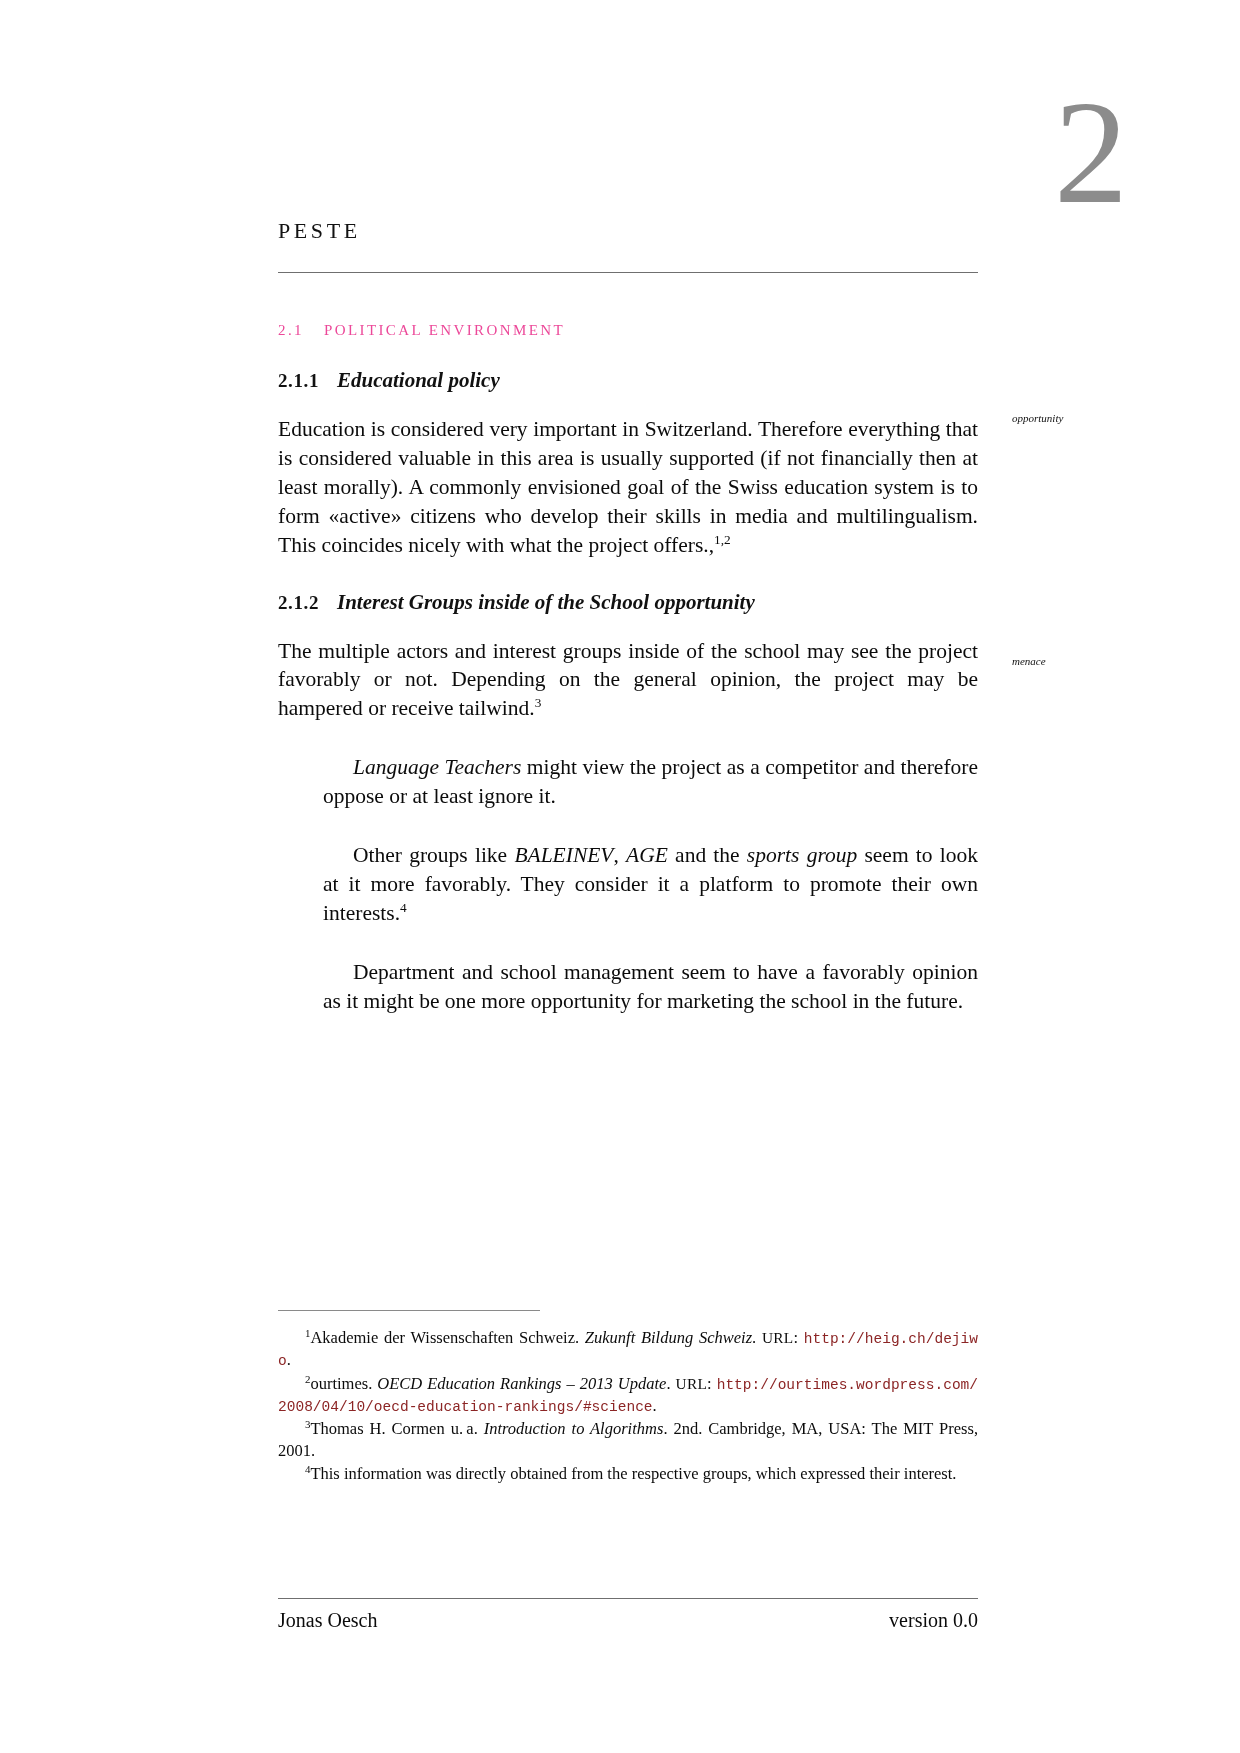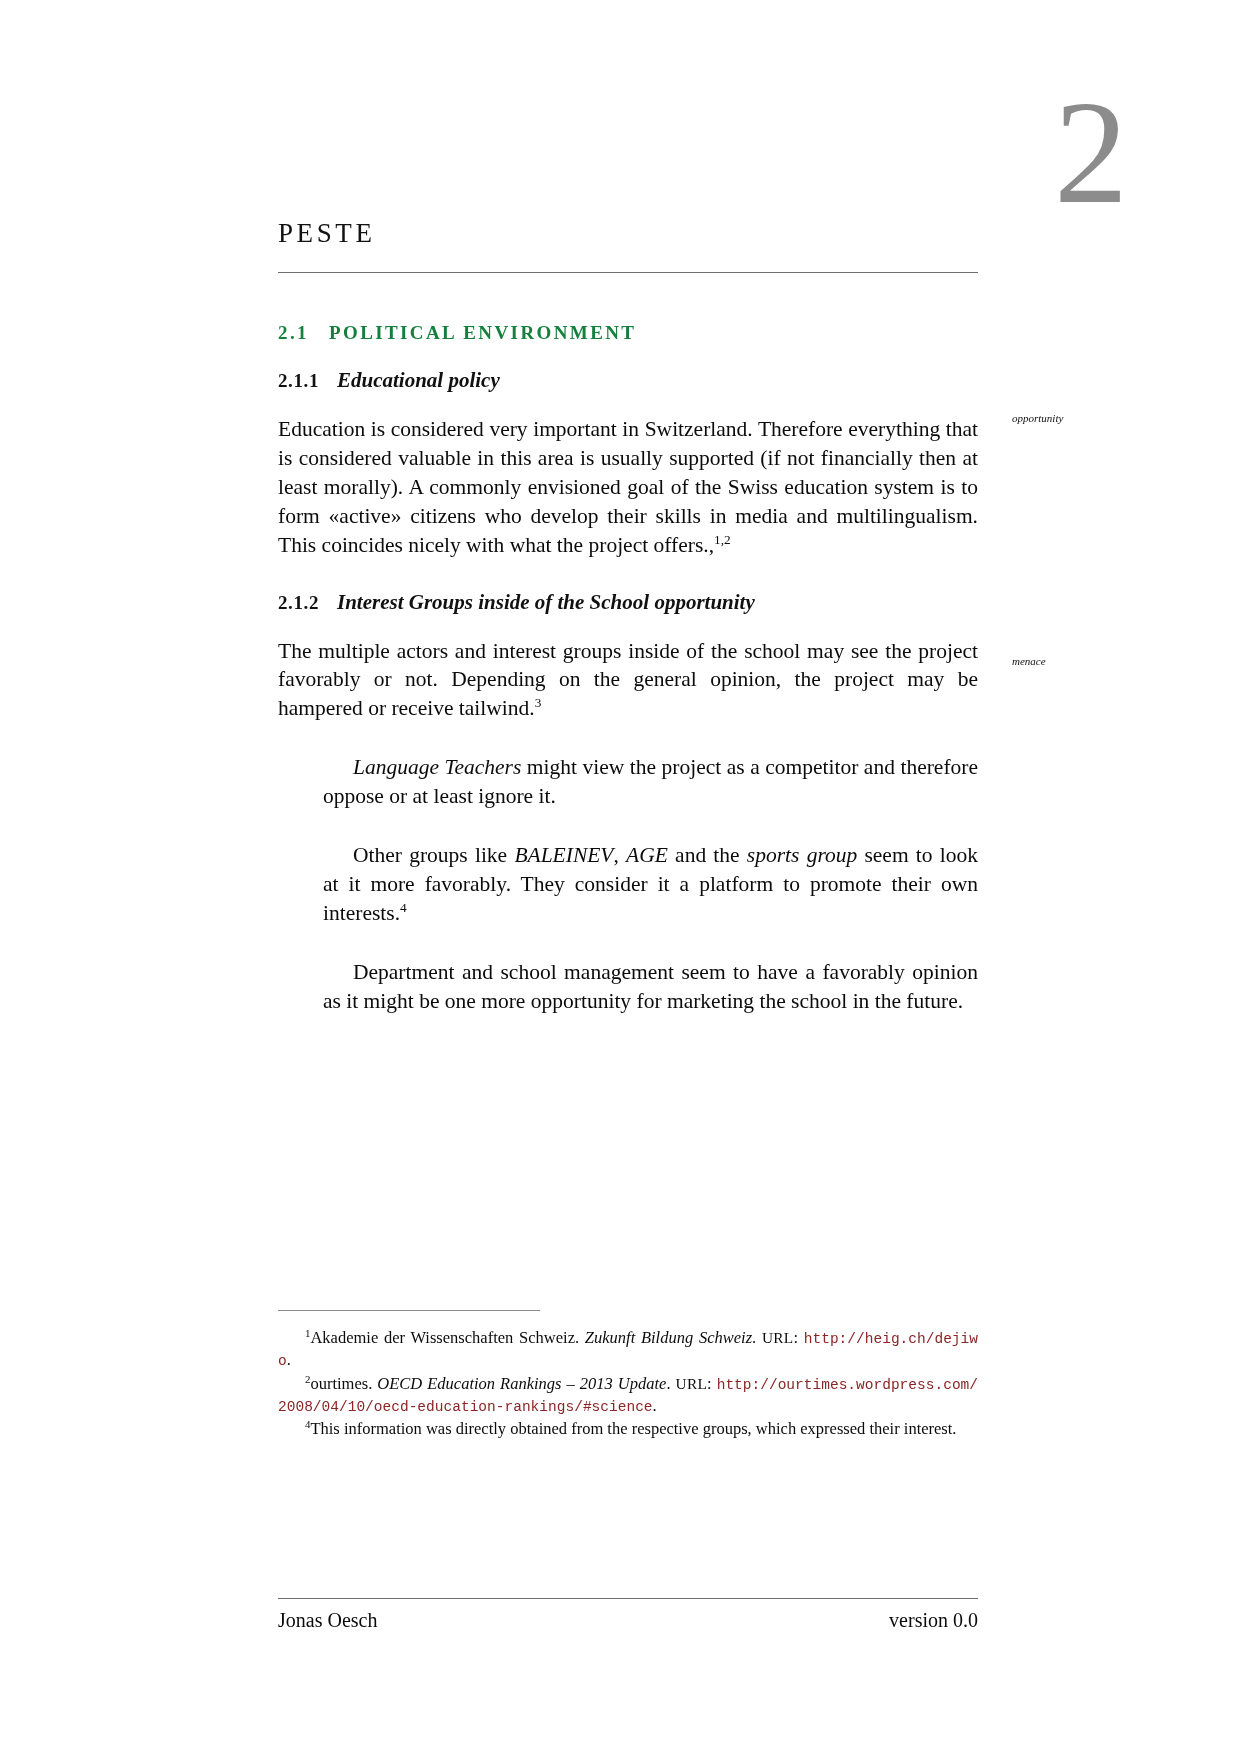--- a/index.html
+++ b/index.html
@@ -48,42 +48,42 @@
     color: #8c8c8c;
     font-family: "Liberation Serif", "DejaVu Serif", serif;
     font-weight: normal;
   }
 
   
   .chapter-title {
     position: absolute;
     left: 278px;
     top: 218px;
-    font-size: 27px;
+    font-size: 22px;
     letter-spacing: 3.6px;
     color: #121212;
   }
   .chapter-rule {
     position: absolute;
     left: 278px;
     top: 272px;
     width: 700px;
     height: 0;
     border-top: 1.4px solid #6f6f6f;
   }
 
   
   .section-heading {
     position: absolute;
     left: 278px;
     top: 322px;
-    font-size: 19px;
+    font-size: 15px;
     letter-spacing: 2.4px;
-    font-weight: bold;
-    color: #15803d;
+    font-weight: normal;
+    color: #ec4899;
   }
   .section-heading .sec-num { margin-right: 20px; }
 
   
   .column {
     position: absolute;
     left: 278px;
     top: 368px;
     width: 700px;
   }
@@ -224,20 +224,21 @@
 
   </div>
 
   <div class="footnotes">
     <div class="fn-rule"></div>
 
     <p class="footnote"><span class="fn-marker">1</span><span>Akademie der Wissenschaften Schweiz. </span><em>Zukunft Bildung Schweiz</em><span>. </span><span class="smallcaps">URL</span><span>: </span><span class="url">http://heig.ch/dejiwo</span><span>.</span></p>
 
     <p class="footnote"><span class="fn-marker">2</span><span>ourtimes. </span><em>OECD Education Rankings – 2013 Update</em><span>. </span><span class="smallcaps">URL</span><span>: </span><span class="url">http://ourtimes.wordpress.com/2008/04/10/oecd-education-rankings/#science</span><span>.</span></p>
 
+    <p class="footnote"><span class="fn-marker">3</span><span>Thomas H. Cormen u. a. </span><em>Introduction to Algorithms</em><span>. 2nd. Cambridge, MA, USA: The MIT Press, 2001.</span></p>
 
     <p class="footnote"><span class="fn-marker">4</span><span>This information was directly obtained from the respective groups, which expressed their interest.</span></p>
   </div>
 
   <div class="footer">
     <span>Jonas Oesch</span>
     <span>version 0.0</span>
   </div>
 
 </div>

